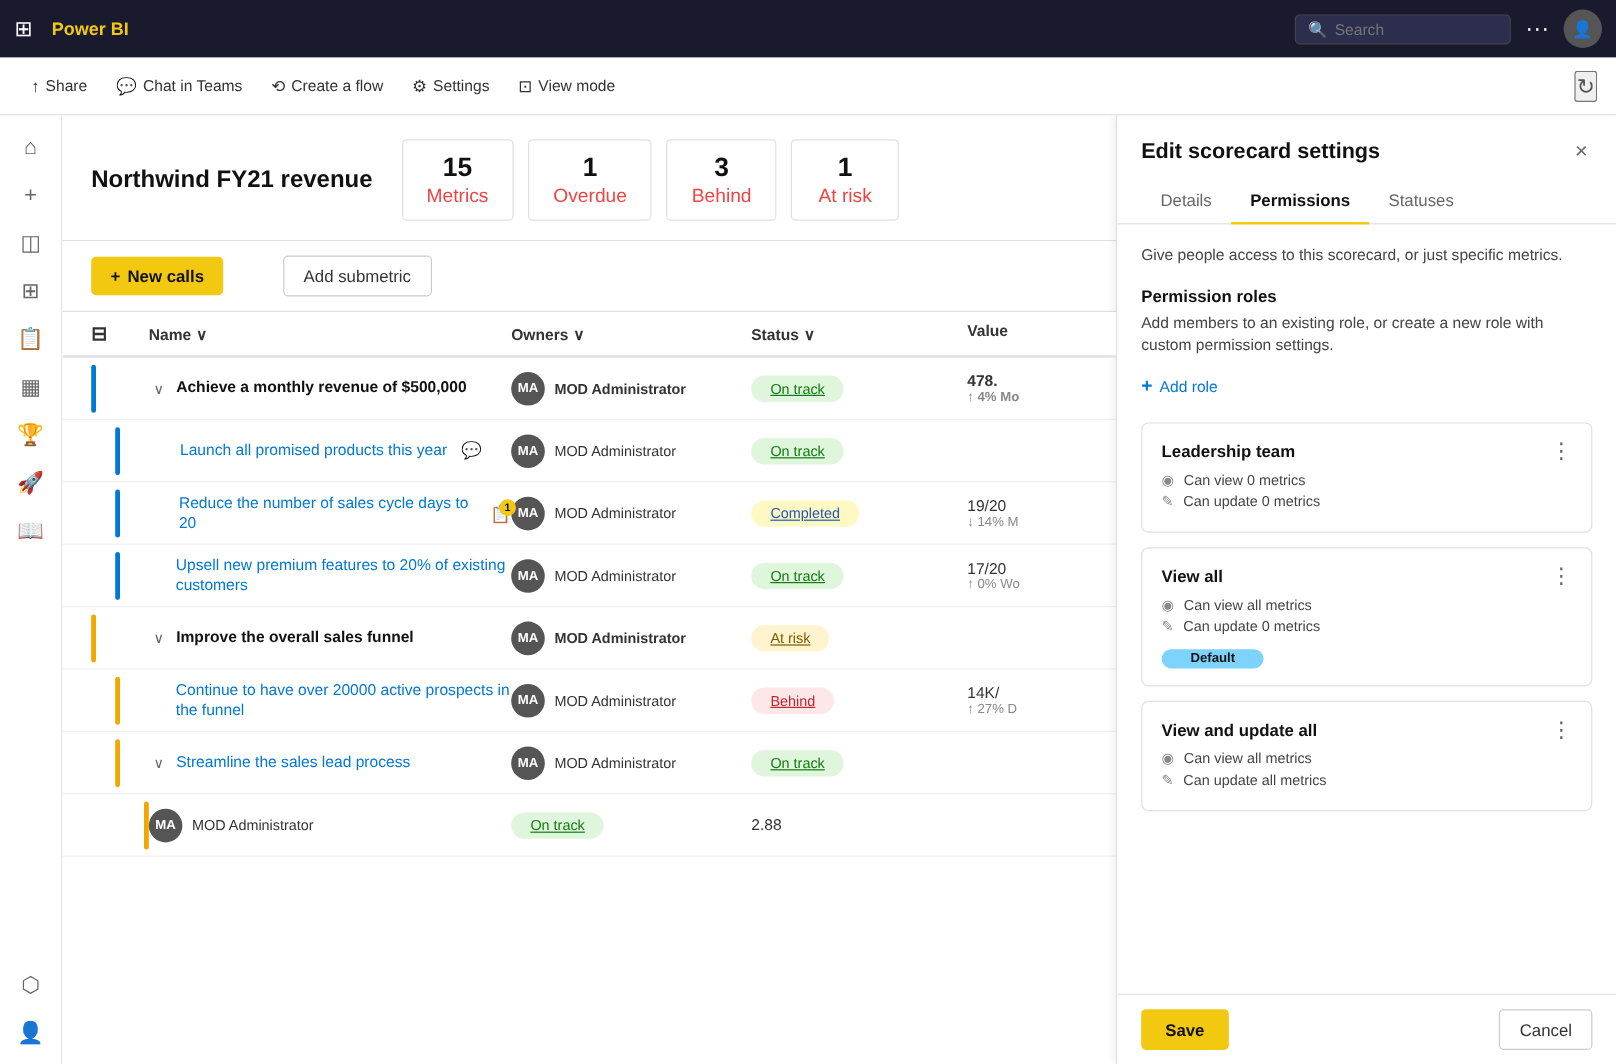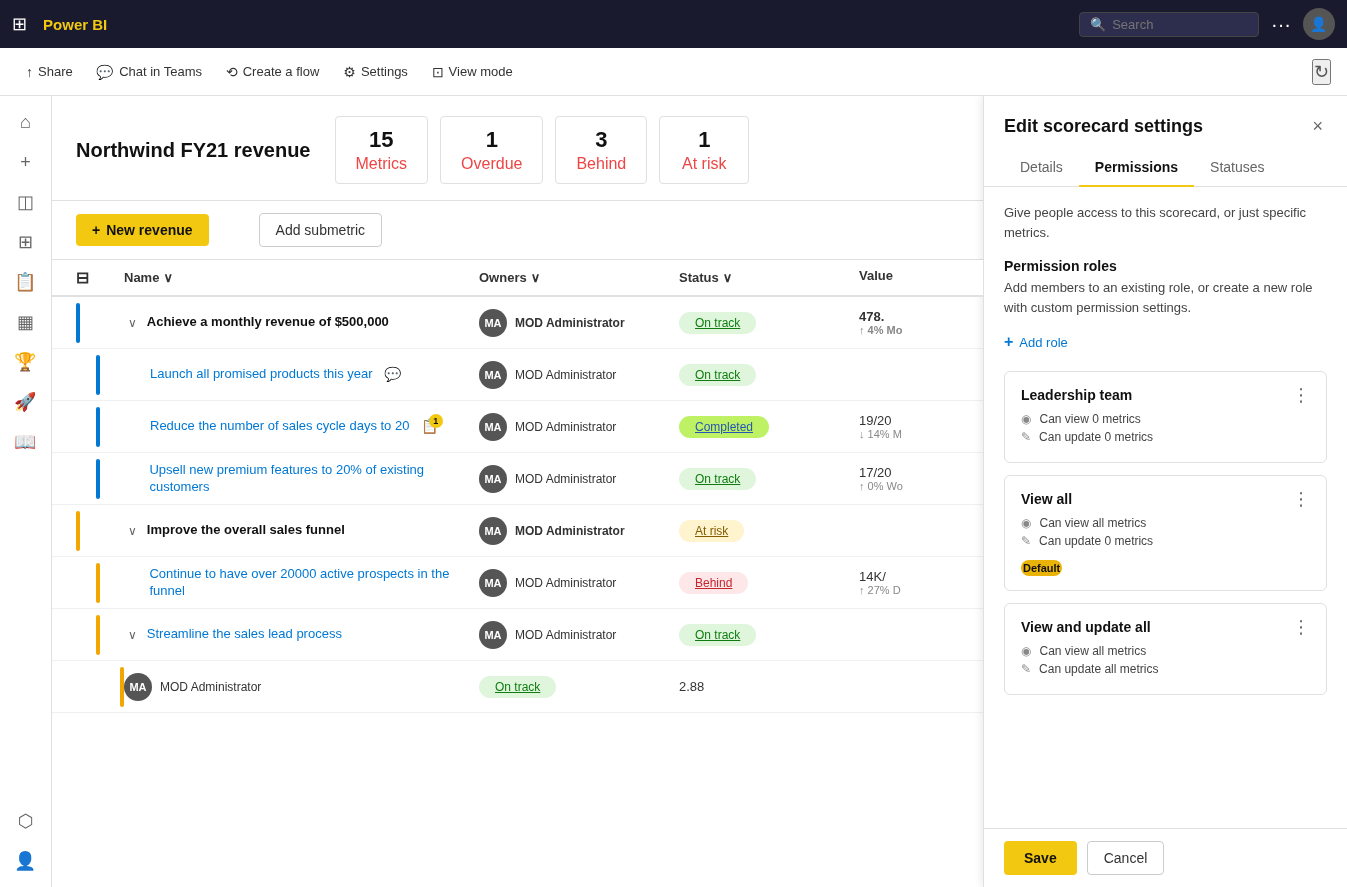--- a/index.html
+++ b/index.html
@@ -246,29 +246,29 @@
     .status-badge {
       border-radius: 20px;
       padding: 4px 16px;
       font-size: 12px;
       font-weight: 500;
       text-align: center;
       display: inline-block;
       text-decoration: underline;
     }
     .status-on-track { background: #dff6dd; color: #107c10; }
-    .status-completed { background: #bef264; color: #2556b5; }
+    .status-completed { background: #fef9c3; color: #2556b5; }
     .status-at-risk { background: #fff4ce; color: #835b00; }
     .status-behind { background: #fde7e9; color: #c4262e; }
 
     .value-cell { font-size: 13px; color: #333; }
 
     
     .side-panel {
-      width: 364px;
+      width: 417px;
       background: white;
       border-left: 1px solid #e0e0e0;
       display: flex;
       flex-direction: column;
       flex-shrink: 0;
       box-shadow: -2px 0 8px rgba(0,0,0,0.08);
     }
     .panel-header {
       display: flex;
       align-items: center;
@@ -372,35 +372,35 @@
     .role-perm {
       display: flex;
       align-items: center;
       gap: 8px;
       font-size: 12px;
       color: #444;
       margin-bottom: 4px;
     }
     .role-perm-icon { font-size: 12px; color: #888; }
     .default-badge {
-      background: #eab308;
+      background: #7dd3fc;
       color: #111;
       font-size: 11px;
       font-weight: 700;
       border-radius: 10px;
-      padding: 2px 2px;
+      padding: 2px 24px;
       margin-top: 8px;
       display: inline-block;
     }
 
     .panel-footer {
       padding: 12px 20px;
       border-top: 1px solid #e0e0e0;
       display: flex;
-      justify-content: flex-start;
+      justify-content: space-between;
       gap: 10px;
       margin-top: 40px;
     }
     .btn-save {
       background: #f2c811;
       border: none;
       border-radius: 4px;
       padding: 8px 20px;
       font-size: 14px;
       font-weight: 600;
@@ -514,21 +514,21 @@
         <div class="metric-card">
           <div class="num">1</div>
           <div class="label">At risk</div>
         </div>
       </div>
     </div>
 
     <div class="actions-bar">
       <button class="btn-new-metric">
         <span>+</span>
-        <span>New revenue</span>
+        <span>New calls</span>
       </button>
       <button class="btn-add-submetric">
         <span>Add submetric</span>
       </button>
     </div>
 
     <div class="table-container">
       <div class="table-header">
         <div>
           <span style="font-size:16px;">⊟</span>

